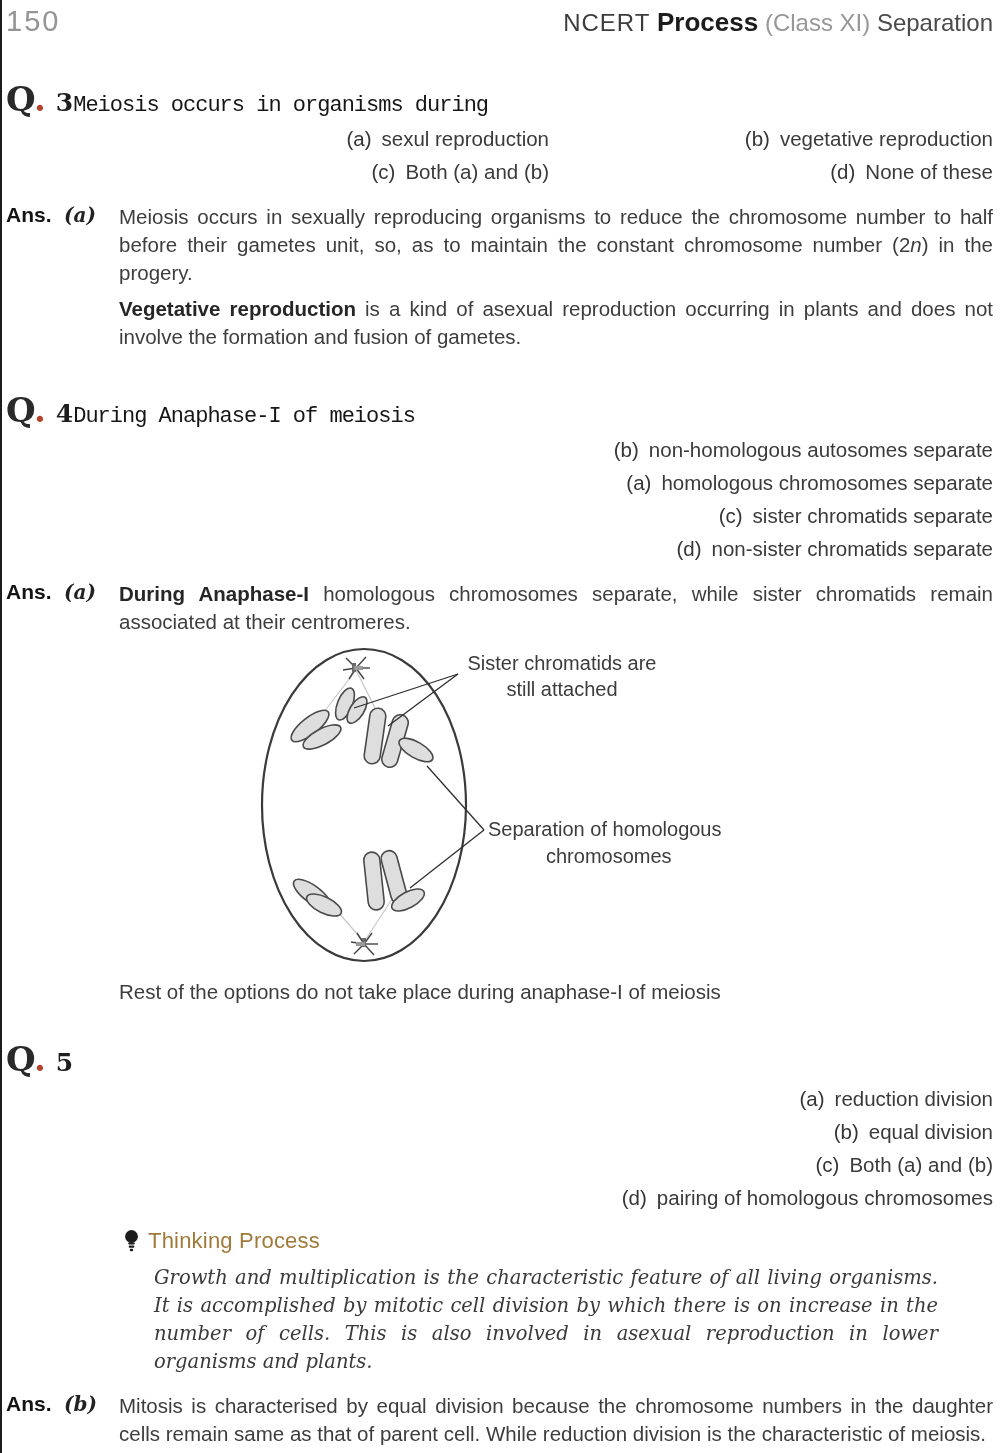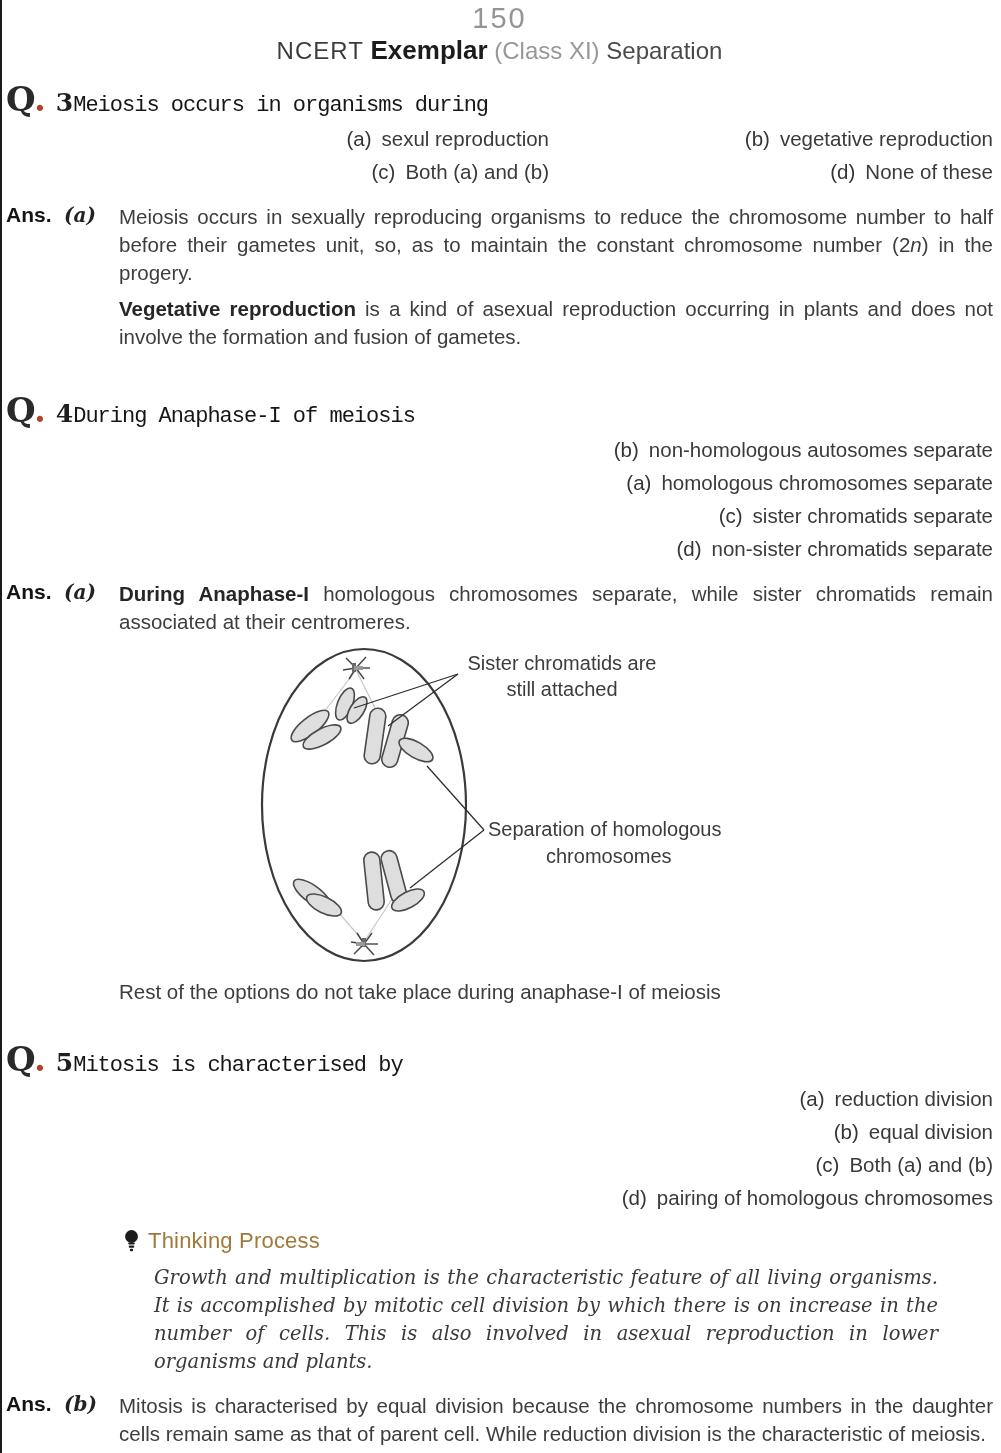--- a/index.html
+++ b/index.html
@@ -10,21 +10,21 @@
   *{margin:0;padding:0;box-sizing:border-box;}
   html,body{background:#ffffff;}
   body{
     width:1001px;height:1453px;position:relative;overflow:hidden;
     font-family:"Liberation Sans",sans-serif;color:var(--body-text,#3d3d3d);
   }
   .scan-edge{position:absolute;left:0;top:0;width:2px;height:100%;background:#1c1c1c;}
   .page{padding:2px 8px 0 6px;}
 
   
-  header{display:flex;justify-content:space-between;align-items:center;height:36px;flex-direction:column;}
+  header{display:flex;justify-content:space-between;align-items:flex-end;height:36px;}
   .page-num{font-size:29px;color:#949494;letter-spacing:2px;}
   .doc-title{font-size:24px;color:#4a4a4a;}
   .doc-title .ncert{letter-spacing:1px;color:#3c3c3c;}
   .doc-title .exemplar{font-weight:bold;color:#1c1c1c;font-size:26px;}
   .doc-title .muted{color:#979797;}
   .doc-title .sol{color:#4a4a4a;}
 
   
   .q-head{display:flex;align-items:baseline;}
   .q-mark{font-family:"DejaVu Serif",serif;font-weight:bold;font-size:34px;color:#2a2a2a;line-height:38px;}
@@ -70,21 +70,21 @@
 <body>
 
 <div class="scan-edge"></div>
 
 <div class="page">
 
   <header>
     <span class="page-num">150</span>
     <div class="doc-title">
       <span class="ncert">NCERT</span>
-      <span class="exemplar">Exemplar</span>
+      <span class="exemplar">Process</span>
       <span class="muted">(Class XI)</span>
       <span class="sol">Separation</span>
     </div>
   </header>
 
   <section id="q3" class="question">
     <div class="q-head">
       <span class="q-mark"><span>Q</span><span class="q-dot">.</span></span>
       <span class="q-num">3</span>
       <span class="q-text">Meiosis occurs in organisms during</span>
@@ -192,21 +192,20 @@
         </g>
       </svg>
     </div>
     <p class="diagram-caption">Rest of the options do not take place during anaphase-I of meiosis</p>
   </section>
 
   <section id="q5" class="question">
     <div class="q-head">
       <span class="q-mark"><span>Q</span><span class="q-dot">.</span></span>
       <span class="q-num">5</span>
-      <span class="q-text">Mitosis is characterised by</span>
     </div>
     <div class="options">
       <div class="option"><span class="opt-label">(a)</span><span class="opt-text">reduction division</span></div>
       <div class="option"><span class="opt-label">(b)</span><span class="opt-text">equal division</span></div>
       <div class="option"><span class="opt-label">(c)</span><span class="opt-text">Both (a) and (b)</span></div>
       <div class="option"><span class="opt-label">(d)</span><span class="opt-text">pairing of homologous chromosomes</span></div>
     </div>
 
     <div class="thinking">
       <div class="thinking-head">

